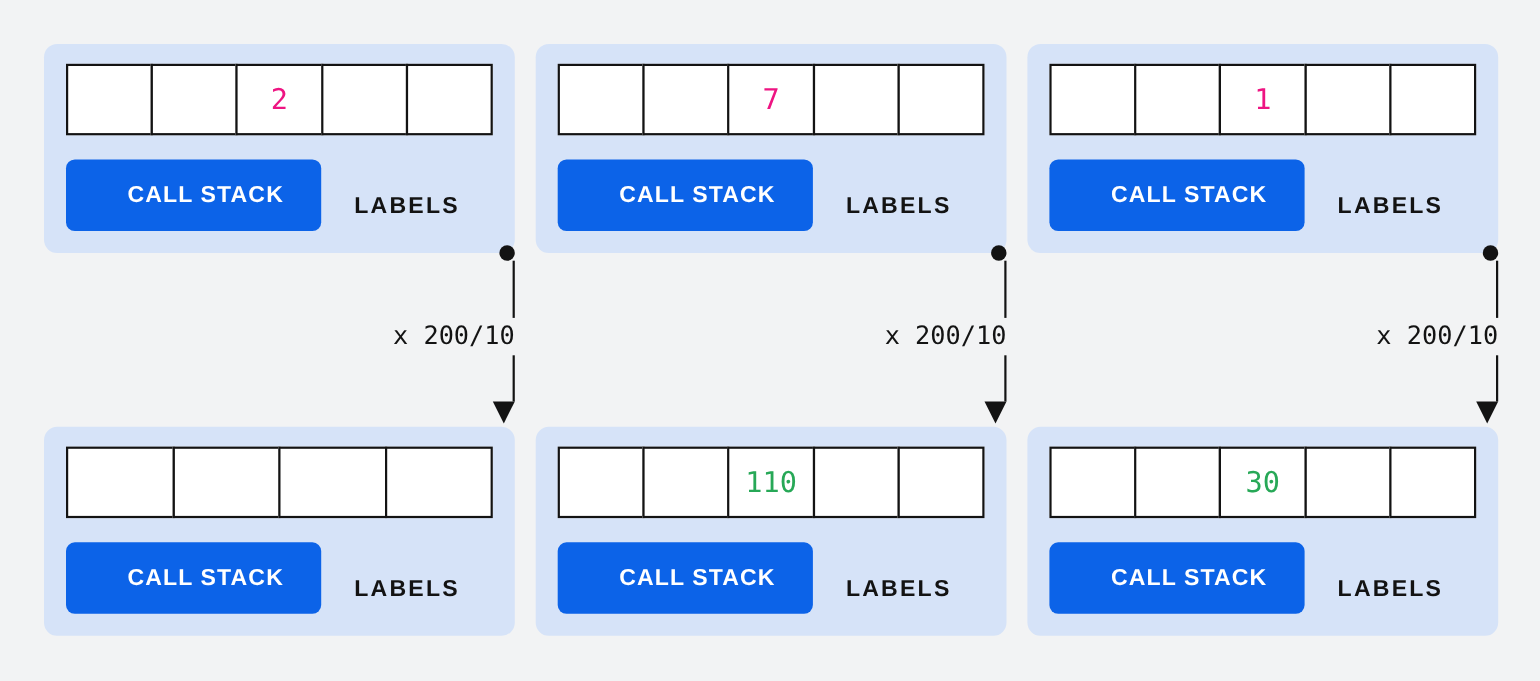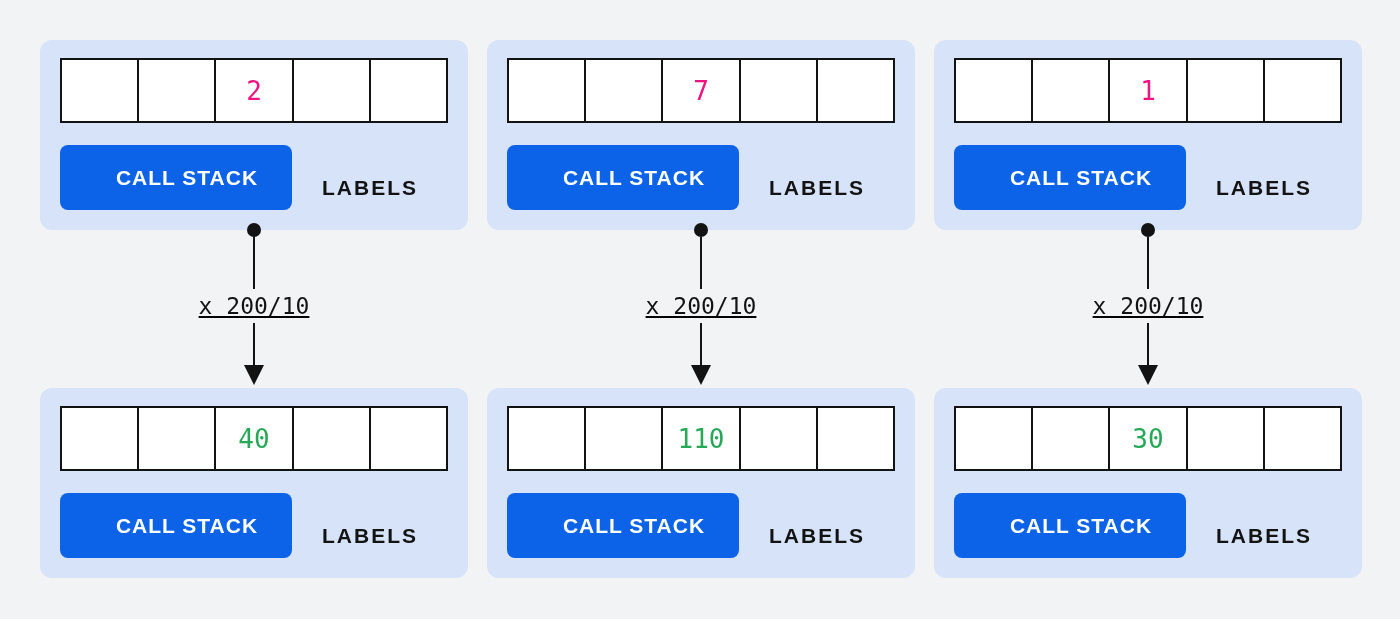--- a/index.html
+++ b/index.html
@@ -80,22 +80,21 @@
     text-align: center;
     font-weight: bold;
     font-size: 21px;
     letter-spacing: 2px;
     color: var(--ink);
     margin-top: 20px;
   }
   .arrow {
     display: flex;
     flex-direction: column;
-    align-items: center;
-    text-decoration: underline;
+    align-items: flex-end;
   }
   .dot {
     width: 14px;
     height: 14px;
     border-radius: 50%;
     background: var(--ink);
     margin-top: -7px;
     flex: none;
   }
   .aline {
@@ -190,21 +189,20 @@
     <div class="aline aline--upper"></div>
     <div class="arrow-label">x 200/10</div>
     <div class="aline aline--lower"></div>
     <div class="head"></div>
   </div>
 
   <div class="card card--bottom">
     <div class="cells">
       <div class="cell"></div>
       <div class="cell"></div>
-      <div class="cell">40</div>
       <div class="cell"></div>
       <div class="cell"></div>
     </div>
     <div class="tabrow">
       <button class="btn">CALL STACK</button>
       <div class="side-label">LABELS</div>
     </div>
   </div>
 
   <div class="card card--bottom">

